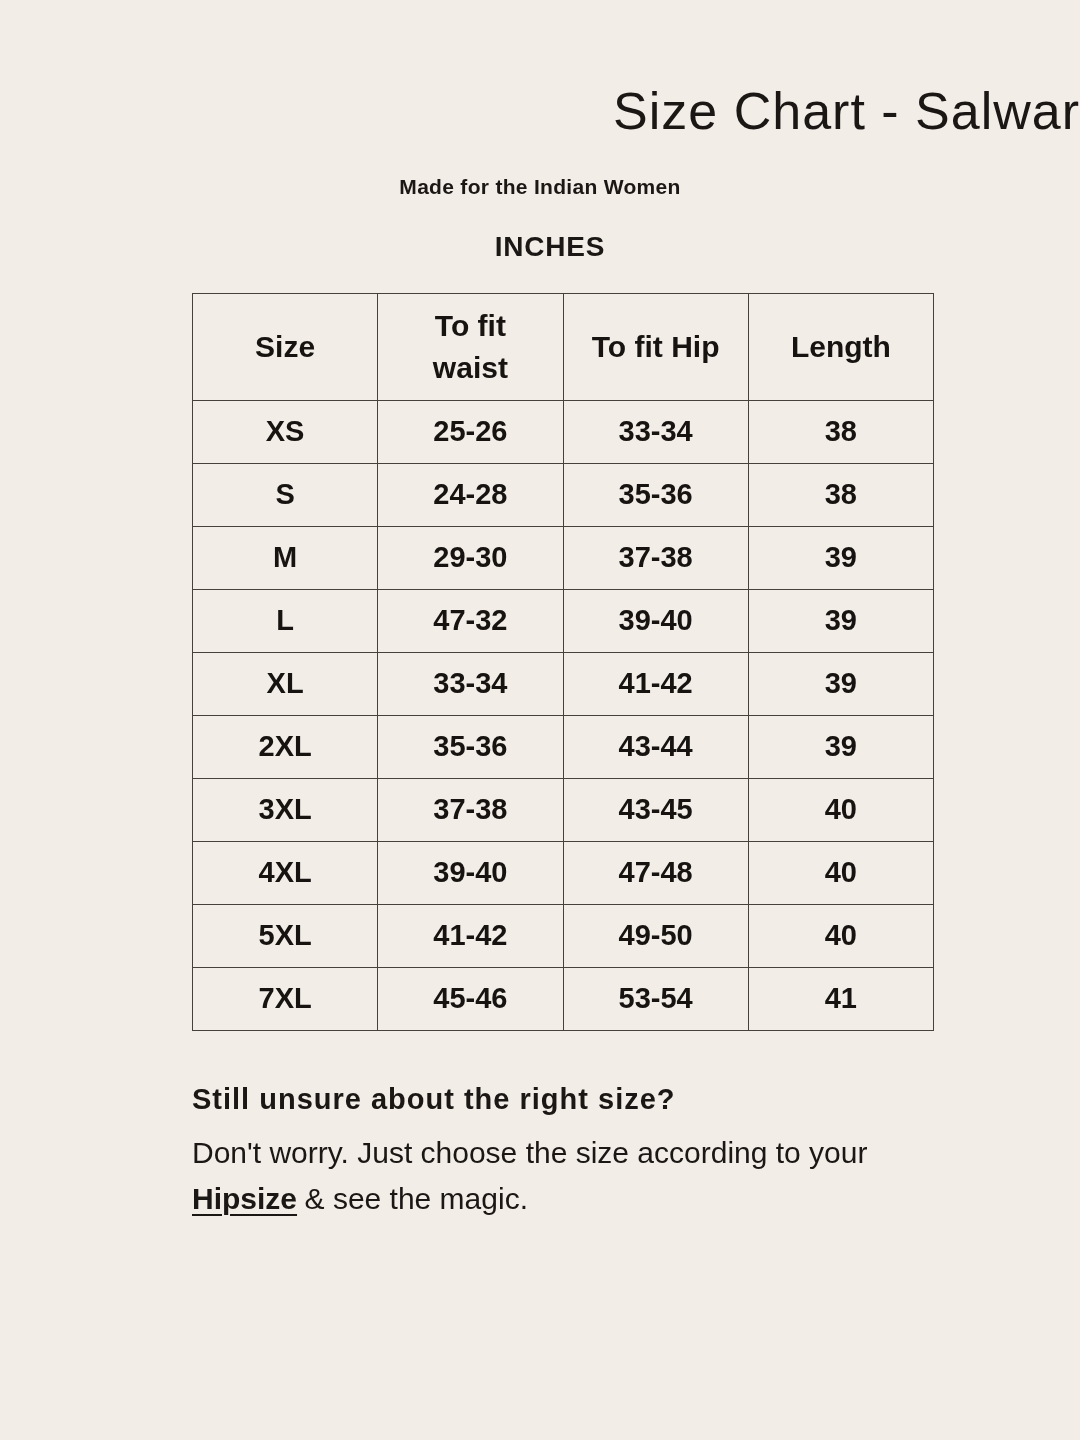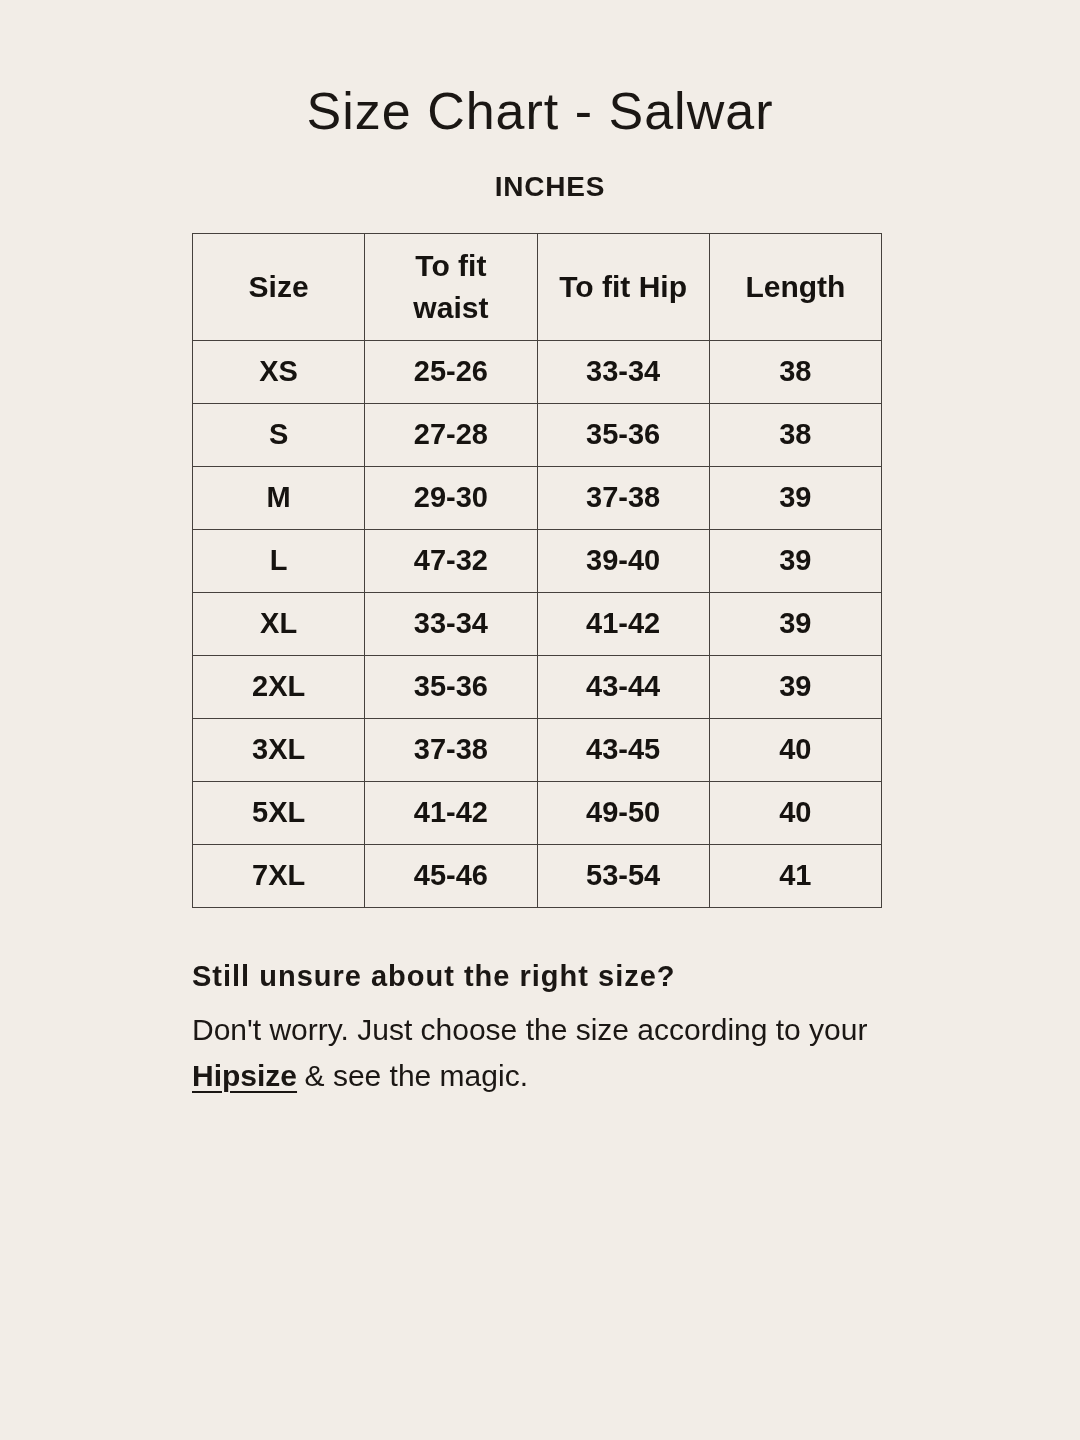--- a/index.html
+++ b/index.html
@@ -10,21 +10,21 @@
     width: 1080px;
     height: 1440px;
     background: #f2ede7;
     color: #1b1714;
     font-family: "Liberation Sans", sans-serif;
     overflow: hidden;
   }
   .page-title {
     margin: 0;
     padding-top: 84px;
-    text-align: center;
+    text-align: right;
     font-size: 52px;
     font-weight: 400;
     letter-spacing: 1px;
     line-height: 1.05;
   }
   .page-subtitle {
     margin: 36px 0 0 0;
     text-align: center;
     font-size: 21px;
     font-weight: 700;
@@ -33,21 +33,21 @@
   .units-label {
     margin: 32px 0 0 0;
     text-align: center;
     font-size: 28px;
     font-weight: 700;
     letter-spacing: 0.8px;
     padding-left: 20px;
   }
   table.size-table {
     margin: 30px 0 0 192px;
-    width: 690px;
+    width: 742px;
     border-collapse: collapse;
     table-layout: fixed;
   }
   .size-table th,
   .size-table td {
     border: 1.5px solid #46413d;
     text-align: center;
     vertical-align: middle;
     font-weight: 700;
     color: #161310;
@@ -89,20 +89,21 @@
     margin-left: 0.25em;
   }
 </style>
 </head>
 <body>
 
 <div>
 
   <h1 class="page-title">Size Chart - Salwar</h1>
 
+  <p class="page-subtitle">Made for the Indian Women</p>
 
   <p class="units-label">INCHES</p>
 
   <table class="size-table">
     <thead>
       <tr>
         <th>Size</th>
         <th>To fit waist</th>
         <th>To fit Hip</th>
         <th>Length</th>
@@ -112,21 +113,21 @@
 
         <tr>
           <td>XS</td>
           <td>25-26</td>
           <td>33-34</td>
           <td>38</td>
         </tr>
 
         <tr>
           <td>S</td>
-          <td>27-28</td>
+          <td>24-28</td>
           <td>35-36</td>
           <td>38</td>
         </tr>
 
         <tr>
           <td>M</td>
           <td>29-30</td>
           <td>37-38</td>
           <td>39</td>
         </tr>
@@ -152,20 +153,26 @@
           <td>39</td>
         </tr>
 
         <tr>
           <td>3XL</td>
           <td>37-38</td>
           <td>43-45</td>
           <td>40</td>
         </tr>
 
+        <tr>
+          <td>4XL</td>
+          <td>39-40</td>
+          <td>47-48</td>
+          <td>40</td>
+        </tr>
 
         <tr>
           <td>5XL</td>
           <td>41-42</td>
           <td>49-50</td>
           <td>40</td>
         </tr>
 
 
         <tr>

